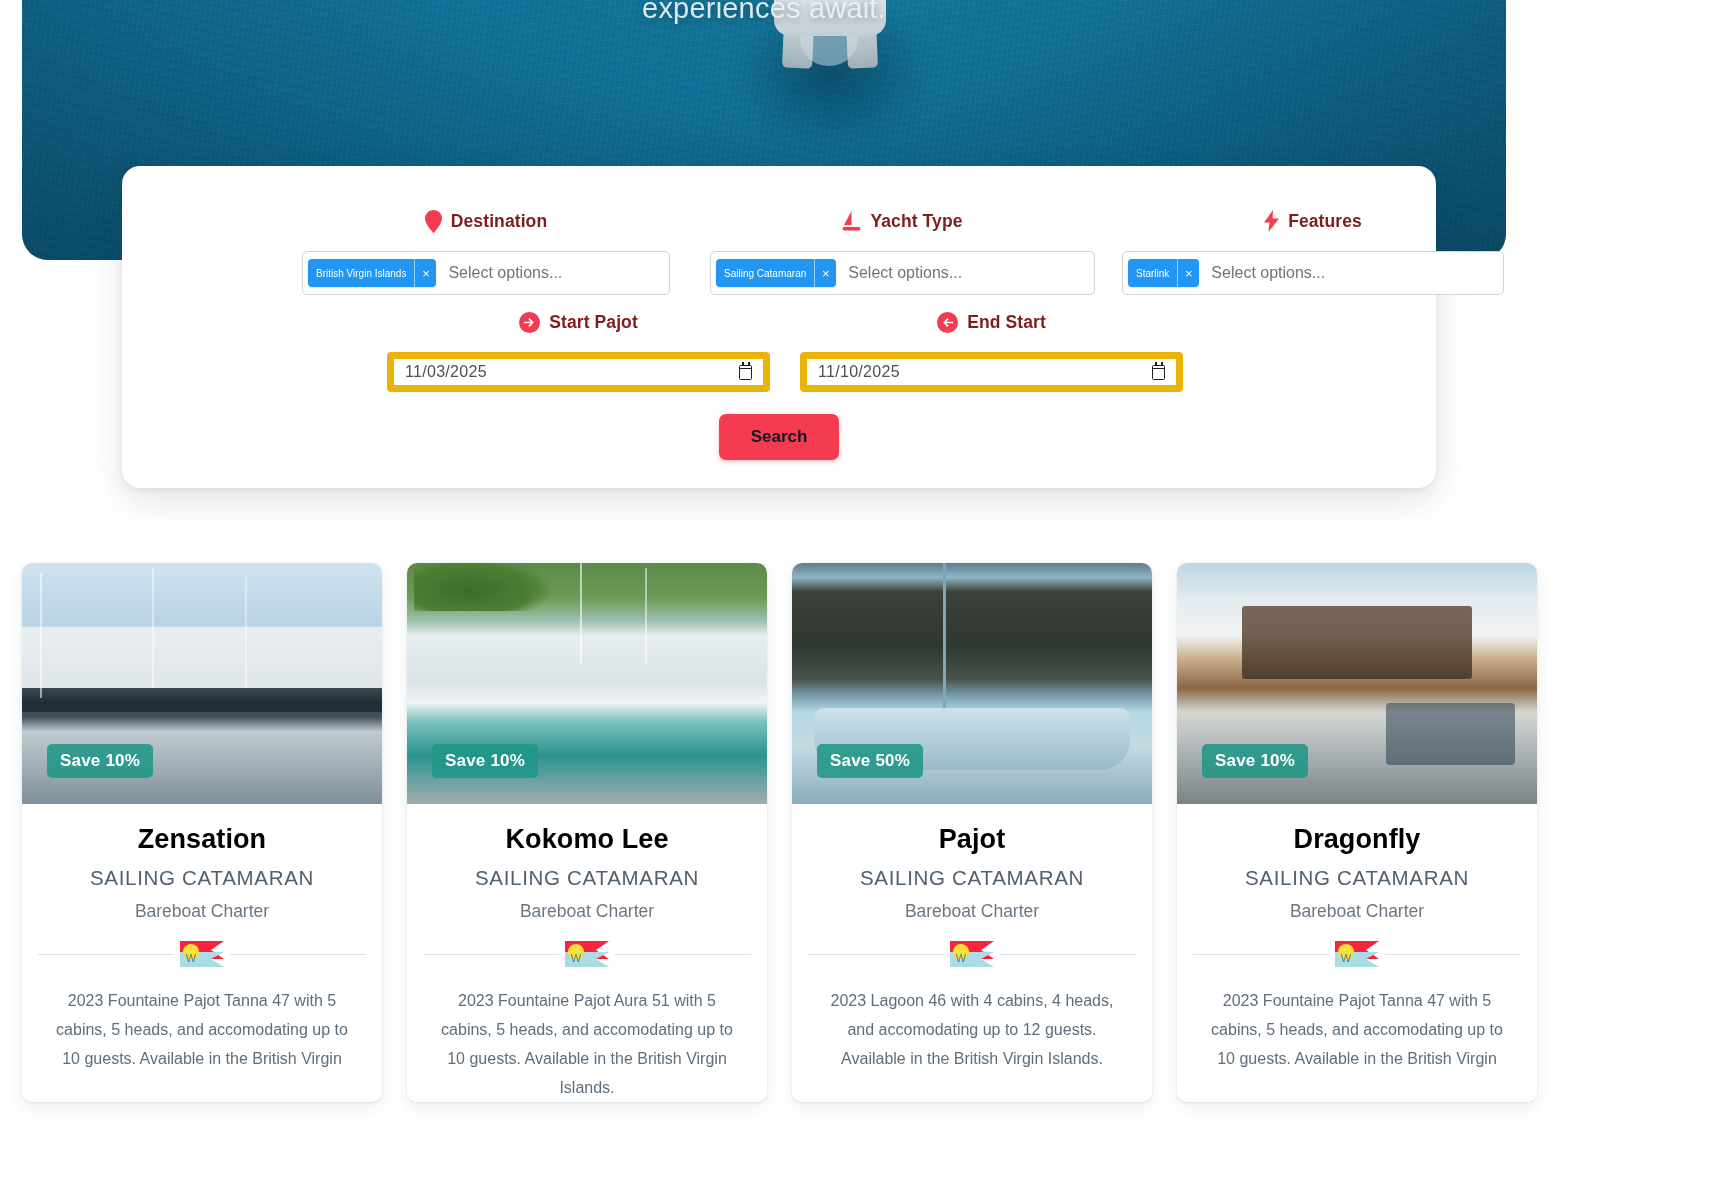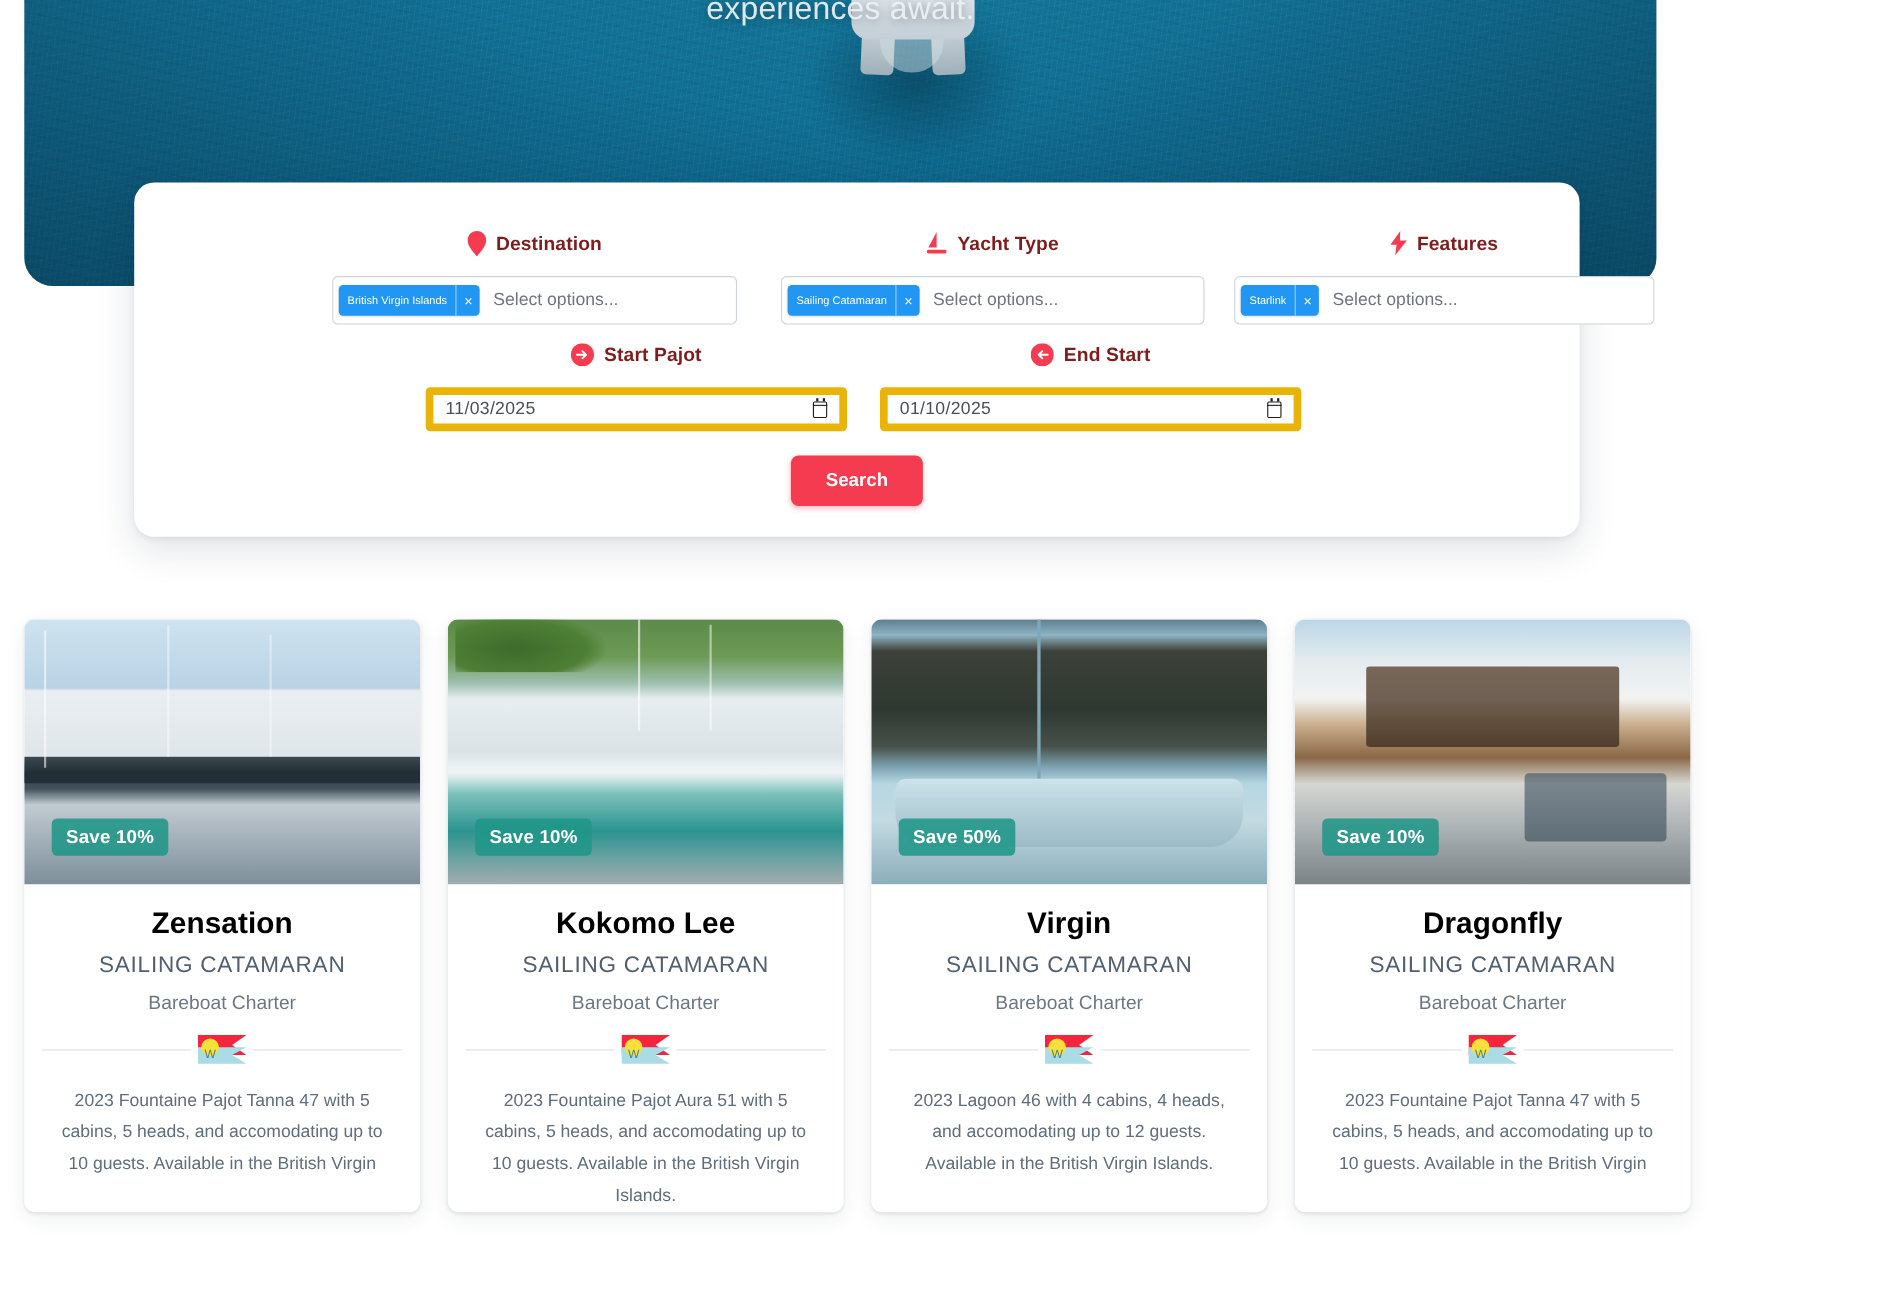--- a/index.html
+++ b/index.html
@@ -169,21 +169,21 @@
   .cal-glyph::after {
     content:""; position:absolute; left:0; right:0; top:3px; height:1.8px; background:#1c1c1c;
   }
   .cal-tab { position:absolute; top:-2.5px; left:2.5px; width:2px; height:3px; background:#1c1c1c; }
   .cal-tab2 { position:absolute; top:-2.5px; right:2.5px; width:2px; height:3px; background:#1c1c1c; }
 
   .search-btn-wrap { position: absolute; left: 0; top: 248px; width: 100%; text-align: center; }
   .search-btn {
     display: inline-block;
     background: #f43b50;
-    color: #ffffff;
+    color: #0f172a;
     font-size: 17px; font-weight: 700;
     border: none;
     border-radius: 7px;
     padding: 13px 32px;
     cursor: pointer;
     font-family: "Liberation Sans", sans-serif;
     box-shadow: 0 2px 5px rgba(244,59,80,0.3);
   }
 
   
@@ -387,21 +387,21 @@
         <div class="field-head">
           <span class="ic">
             <svg width="21" height="21" viewBox="0 0 21 21">
               <circle cx="10.5" cy="10.5" r="10.5" fill="#f43b50"></circle>
               <path d="M15.5 10.5 H7.5 M10.6 7.2 L7.2 10.5 L10.6 13.8" stroke="#ffffff" stroke-width="1.7" fill="none" stroke-linecap="round" stroke-linejoin="round"></path>
             </svg>
           </span>
           <span class="lbl">End Start</span>
         </div>
         <div class="date-input">
-          <span class="date-value">01/10/2025</span>
+          <span class="date-value">11/10/2025</span>
           <span class="cal-glyph">
             <span class="cal-tab"></span>
               <span class="cal-tab2"></span>
           </span>
         </div>
       </div>
     </div>
 
     <div class="search-btn-wrap">
       <button class="search-btn">Search</button>
@@ -474,21 +474,21 @@
     <div class="card">
       <div class="card-photo">
         <div class="ph p3">
           <div class="p3m"></div>
             <div class="p3hull"></div>
         </div>
         <div class="photo-shade"></div>
         <div class="badge">Save 50%</div>
       </div>
       <div class="card-body">
-        <div class="card-title">Virgin</div>
+        <div class="card-title">Pajot</div>
         <div class="card-type">SAILING CATAMARAN</div>
         <div class="card-charter">Bareboat Charter</div>
         <div class="divider-row">
           <span class="line"></span>
           <span class="burgee">
             <svg width="44" height="28" viewBox="0 0 44 28">
               <path d="M0 1 H44 L31 10 L44 19 H0 Z" fill="#f4253c"></path>
               <path d="M0 12 H44 L31 19 L44 27 H0 Z" fill="#a9dce5"></path>
               <circle cx="11" cy="12" r="8" fill="#f7e03a"></circle>
               <text x="11" y="22" font-family="Liberation Sans, sans-serif" font-size="11" fill="#4a7f93" text-anchor="middle">W</text>

